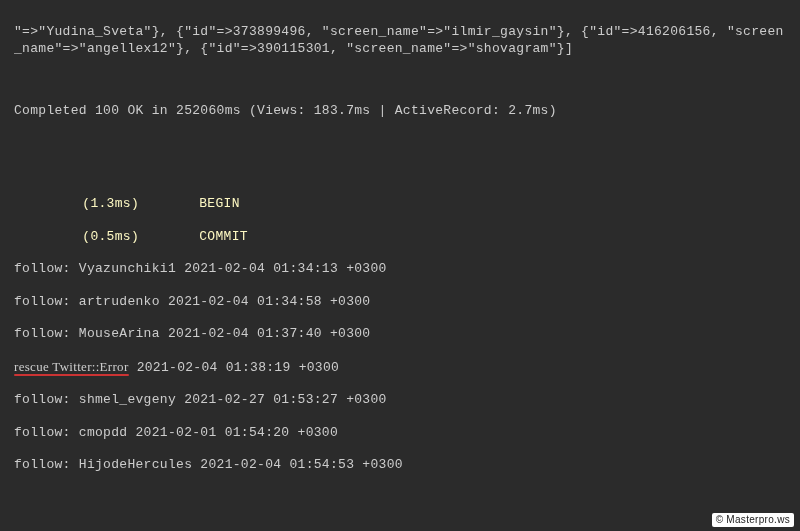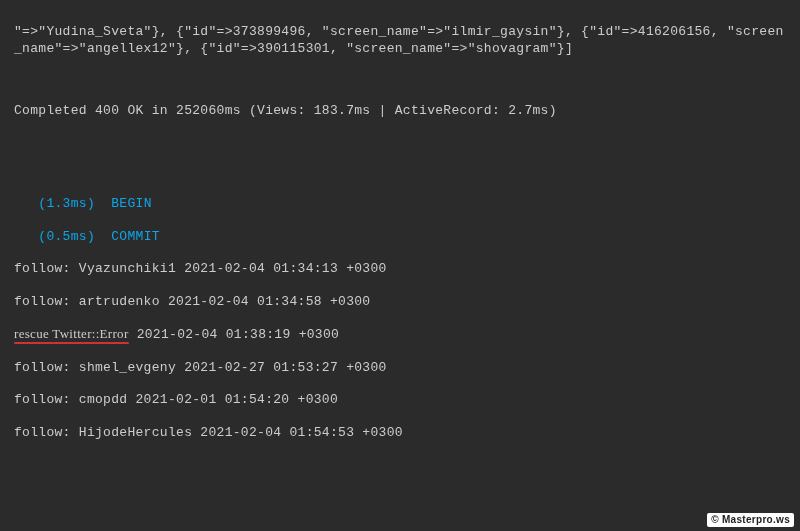--- a/index.html
+++ b/index.html
@@ -18,21 +18,22 @@
       overflow: hidden;
       line-height: 1.25;
       letter-spacing: 0.3px;
       position: relative;
     }
     .term {
       white-space: pre-wrap;
       word-break: break-all;
     }
     .purple {
-      color: #0ea5e9;
+      color: #fef9c3;
+      margin-left: 44px;
     }
     .underline-red {
       position: relative;
       display: inline-block;
       font-family: Liberation Serif, serif;
     }
     .underline-red::after {
       content: "";
       position: absolute;
       left: 0;
@@ -45,39 +46,39 @@
     .watermark {
       position: absolute;
       right: 6px;
       bottom: 4px;
       background: #ffffff;
       color: #222222;
       font-family: Arial, sans-serif;
       font-size: 10px;
       padding: 1px 4px;
       border-radius: 2px;
-      font-weight: bold;
     }
     .blankline {
       height: 14px;
     }
   </style>
 </head>
 <body>
 
 <div class="term">
 <div>"=&gt;"Yudina_Sveta"}, {"id"=&gt;373899496, "screen_name"=&gt;"ilmir_gaysin"}, {"id"=&gt;416206156, "screen_name"=&gt;"angellex12"}, {"id"=&gt;390115301, "screen_name"=&gt;"shovagram"}]</div>
 <div class="blankline"></div>
-<div>Completed 400 OK in 252060ms (Views: 183.7ms | ActiveRecord: 2.7ms)</div>
+<div>Completed 100 OK in 252060ms (Views: 183.7ms | ActiveRecord: 2.7ms)</div>
 <div class="blankline"></div>
 <div class="blankline"></div>
 <div>   <span class="purple">(1.3ms)</span>  <span class="purple">BEGIN</span></div>
 <div>   <span class="purple">(0.5ms)</span>  <span class="purple">COMMIT</span></div>
 <div>follow: Vyazunchiki1 2021-02-04 01:34:13 +0300</div>
 <div>follow: artrudenko 2021-02-04 01:34:58 +0300</div>
+<div>follow: MouseArina 2021-02-04 01:37:40 +0300</div>
 <div><span class="underline-red">rescue Twitter::Error</span><span> 2021-02-04 01:38:19 +0300</span></div>
 <div>follow: shmel_evgeny 2021-02-27 01:53:27 +0300</div>
 <div>follow: cmopdd 2021-02-01 01:54:20 +0300</div>
 <div>follow: HijodeHercules 2021-02-04 01:54:53 +0300</div>
 
 
 
 
 
 

